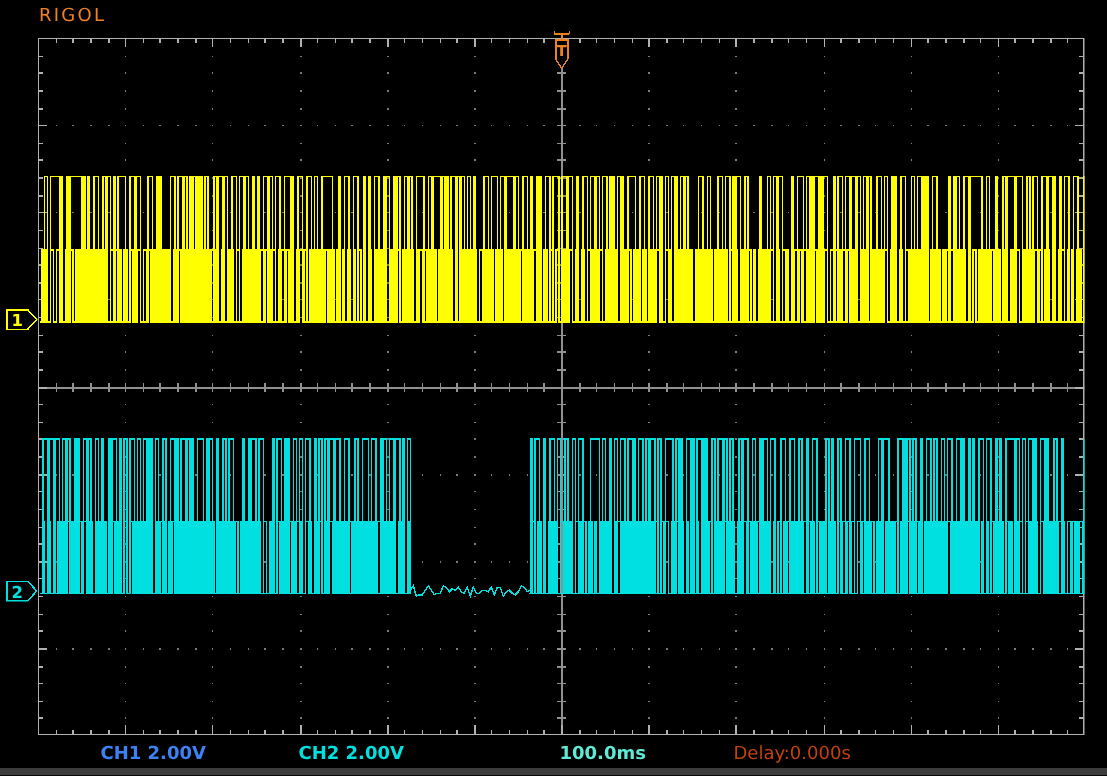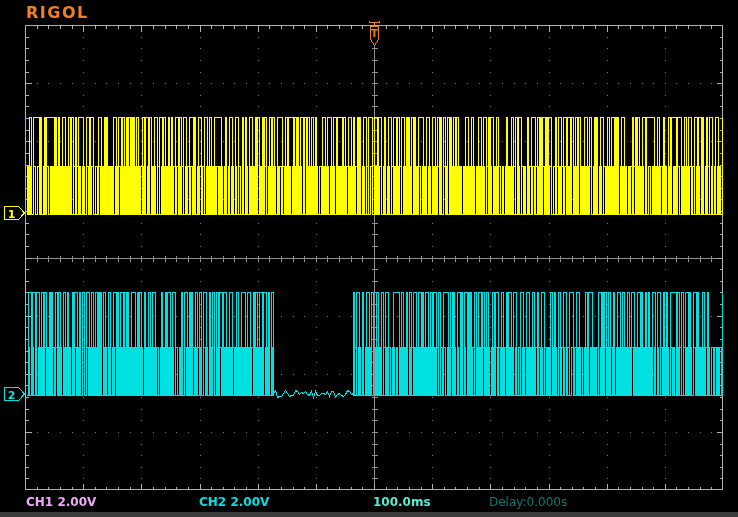--- a/index.html
+++ b/index.html
@@ -1,21 +1,21 @@
 <!DOCTYPE html>
 <html><head>
 <meta charset="utf-8">
 <style>
   html,body{margin:0;padding:0;background:#000;}
   #screen{
     position:relative;width:738px;height:517px;background:#000;overflow:hidden;
     font-family:"DejaVu Sans","Liberation Sans",sans-serif;
   }
   .abs{position:absolute;}
-  #logo{left:26px;top:3px;font-size:16px;font-weight:bold;letter-spacing:1.5px;text-align:right;}
+  #logo{left:26px;top:3px;font-size:12px;font-weight:normal;letter-spacing:1.5px;text-align:right;}
   #graticule{left:25px;top:25px;}
   #trig-marker{left:366px;top:20px;}
   #ch1-marker{left:4px;top:206px;}
   #ch2-marker{left:4px;top:387px;}
   .readout{top:495px;font-size:12px;font-weight:bold;white-space:pre;}
   #sb-ch1{left:26px;}
   #sb-ch2{left:199px;text-align:right;}
   #sb-tb{left:373px;}
   #sb-delay{left:489px;font-weight:normal;}
   #bottom-strip{left:0;top:512px;width:738px;height:5px;background:#3c3c3c;}
@@ -45,20 +45,20 @@
   <svg id="ch1-marker" class="abs" width="21" height="14">
     <path id="ch1-marker-shape" d="M0.5,0.5 H14.5 L20.5,7 L14.5,13.5 H0.5 Z" stroke="#ffff00" fill="#000000" shape-rendering="crispEdges"></path>
     <text id="ch1-marker-label" x="7.5" y="11.5" font-size="11" font-weight="bold" text-anchor="middle" fill="#ffff00">1</text>
   </svg>
 
   <svg id="ch2-marker" class="abs" width="21" height="14">
     <path id="ch2-marker-shape" d="M0.5,0.5 H14.5 L20.5,7 L14.5,13.5 H0.5 Z" stroke="#00e0e0" fill="#000000" shape-rendering="crispEdges"></path>
     <text id="ch2-marker-label" x="7.5" y="11.5" font-size="11" font-weight="bold" text-anchor="middle" fill="#00e0e0">2</text>
   </svg>
 
-  <div id="sb-ch1" class="abs readout" style="color: #f0abfc;">CH1 2.00V</div>
+  <div id="sb-ch1" class="abs readout" style="color: #3b82f6; margin-left: 41px;">CH1 2.00V</div>
   <div id="sb-ch2" class="abs readout" style="color: rgb(0, 224, 224);">CH2 2.00V</div>
   <div id="sb-tb" class="abs readout" style="color: #5eead4;">100.0ms</div>
-  <div id="sb-delay" class="abs readout" style="color: #0f766e;">Delay:0.000s</div>
+  <div id="sb-delay" class="abs readout" style="color: #c2410c;">Delay:0.000s</div>
 
   <div id="bottom-strip" class="abs"></div>
 
 </div>
 
 </body></html>

